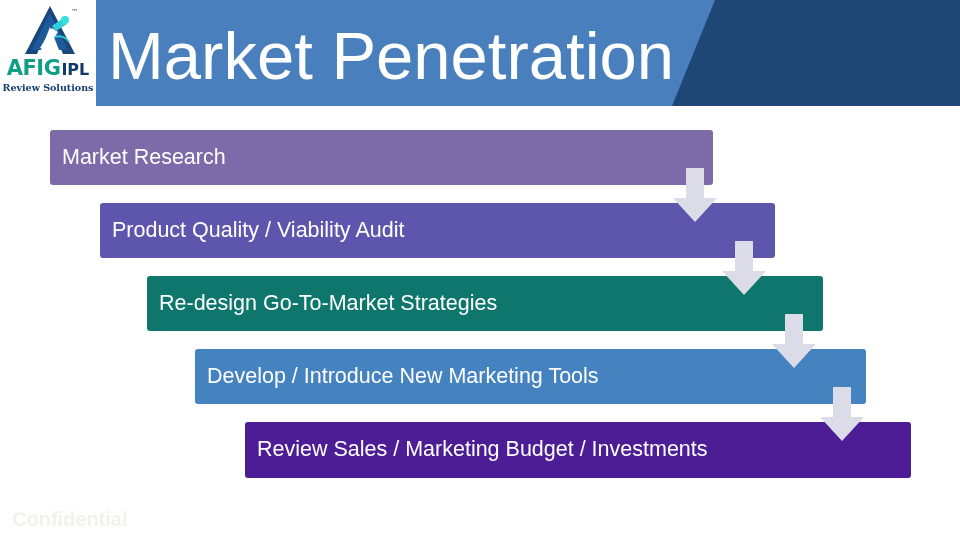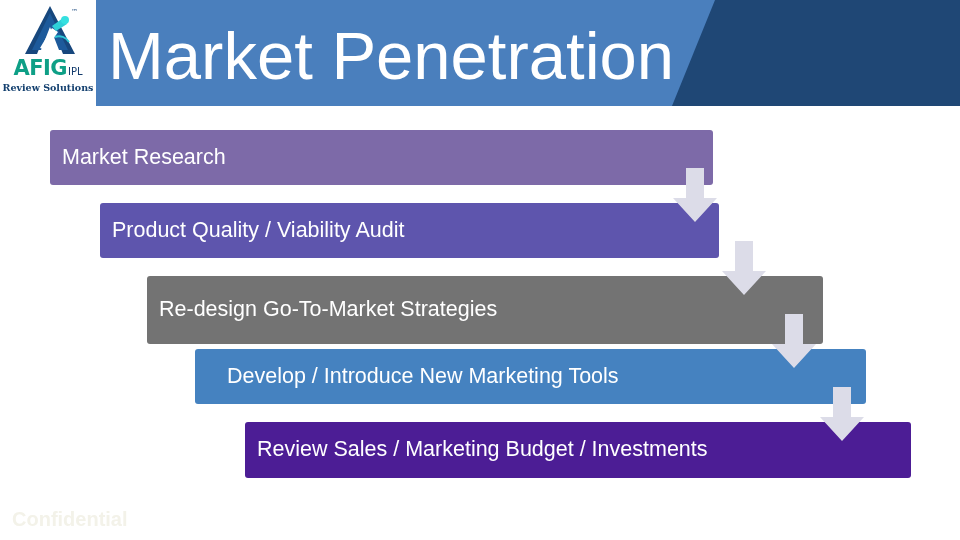--- a/index.html
+++ b/index.html
@@ -63,22 +63,22 @@
     font-family: "DejaVu Sans", sans-serif;
     font-size: 21px;
     font-weight: bold;
     color: #0e9f86;
     letter-spacing: -0.5px;
     display: inline-block;
     vertical-align: baseline;
   }
   #logo-ipl {
     font-family: "DejaVu Sans", sans-serif;
-    font-size: 10px;
-    font-weight: normal;
+    font-size: 16px;
+    font-weight: bold;
     color: #123a6b;
     display: inline-block;
     line-height: 9px;
     vertical-align: baseline;
     margin-left: 1px;
     text-align: left;
   }
   #logo-tagline {
     position: absolute;
     left: 0;
@@ -169,27 +169,27 @@
     <div id="logo-tagline">Review Solutions</div>
   </div>
 
   <div id="slide-title">Market Penetration</div>
 </div>
 
 <div id="funnel">
     <div class="stage-bar" style="left: 50px; top: 130px; width: 663px; height: 55px; background: rgb(125, 106, 168);">
       <span class="stage-label">Market Research</span>
     </div>
-    <div class="stage-bar" style="left: 100px; top: 203px; width: 619px; height: 55px; background: rgb(94, 85, 173);">
+    <div class="stage-bar" style="left: 100px; top: 203px; width: 675px; height: 55px; background: rgb(94, 85, 173);">
       <span class="stage-label">Product Quality / Viability Audit</span>
     </div>
-    <div class="stage-bar" style="left: 147px; top: 276px; width: 676px; height: 68px; background: #737373;">
+    <div class="stage-bar" style="left: 147px; top: 276px; width: 676px; height: 55px; background: #0f766e;">
       <span class="stage-label">Re-design Go-To-Market Strategies</span>
     </div>
-    <div class="stage-bar" style="left: 195px; top: 349px; width: 671px; height: 55px; background: rgb(69, 130, 192); padding-left: 20px;">
+    <div class="stage-bar" style="left: 195px; top: 349px; width: 671px; height: 55px; background: rgb(69, 130, 192);">
       <span class="stage-label">Develop / Introduce New Marketing Tools</span>
     </div>
     <div class="stage-bar" style="left: 245px; top: 422px; width: 666px; height: 56px; background: #4c1d95; align-items: center;">
       <span class="stage-label">Review Sales / Marketing Budget / Investments</span>
     </div>
     <div class="connector-arrow" style="left: 672px; top: 168px; width: 46px; height: 55px;"><svg viewBox="0 0 46 55" width="46" height="55">
         <polygon points="14,0 32,0 32,30 45,30 23,54 1,30 14,30" fill="#dcdce8"></polygon>
       </svg></div>
     <div class="connector-arrow" style="left: 721px; top: 241px; width: 46px; height: 55px;"><svg viewBox="0 0 46 55" width="46" height="55">
         <polygon points="14,0 32,0 32,30 45,30 23,54 1,30 14,30" fill="#dcdce8"></polygon>

